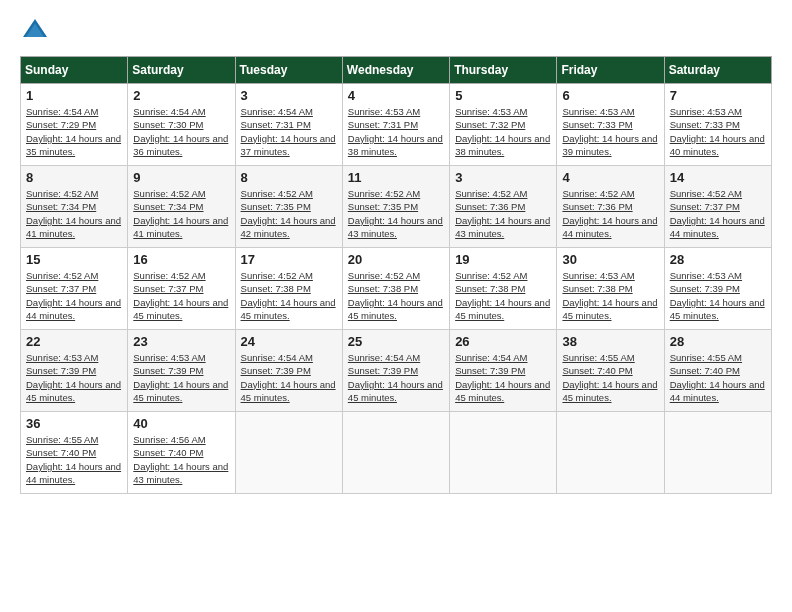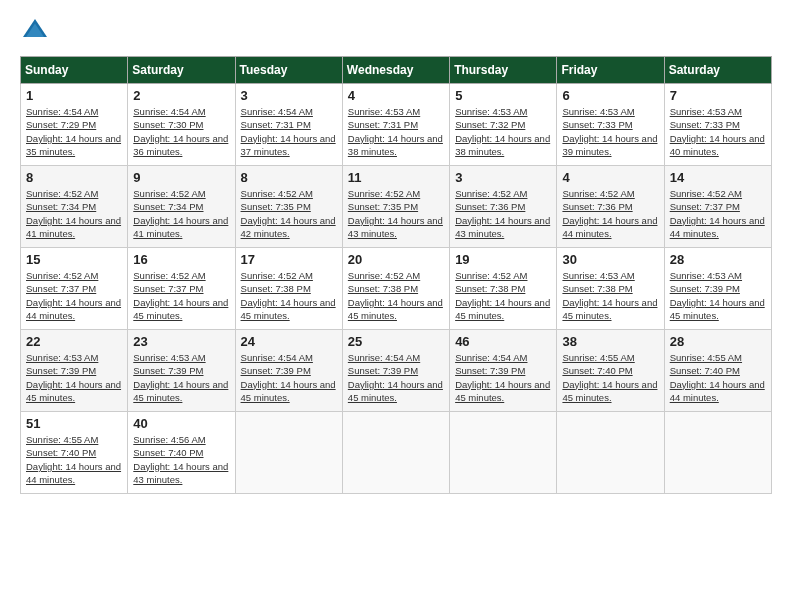--- a/index.html
+++ b/index.html
@@ -342,21 +342,21 @@
       </td>
           <td>
         <span class="day-number">25</span>
         <div class="cell-text">
           Sunrise: 4:54 AM<br>
           Sunset: 7:39 PM<br>
           Daylight: 14 hours and 45 minutes.
         </div>
       </td>
           <td>
-        <span class="day-number">46</span>
+        <span class="day-number">26</span>
         <div class="cell-text">
           Sunrise: 4:54 AM<br>
           Sunset: 7:39 PM<br>
           Daylight: 14 hours and 45 minutes.
         </div>
       </td>
           <td>
         <span class="day-number">38</span>
         <div class="cell-text">
           Sunrise: 4:55 AM<br>
@@ -368,21 +368,21 @@
         <span class="day-number">28</span>
         <div class="cell-text">
           Sunrise: 4:55 AM<br>
           Sunset: 7:40 PM<br>
           Daylight: 14 hours and 44 minutes.
         </div>
       </td>
         </tr>
         <tr class="row-odd">
           <td>
-        <span class="day-number">51</span>
+        <span class="day-number">36</span>
         <div class="cell-text">
           Sunrise: 4:55 AM<br>
           Sunset: 7:40 PM<br>
           Daylight: 14 hours and 44 minutes.
         </div>
       </td>
           <td>
         <span class="day-number">40</span>
         <div class="cell-text">
           Sunrise: 4:56 AM<br>

